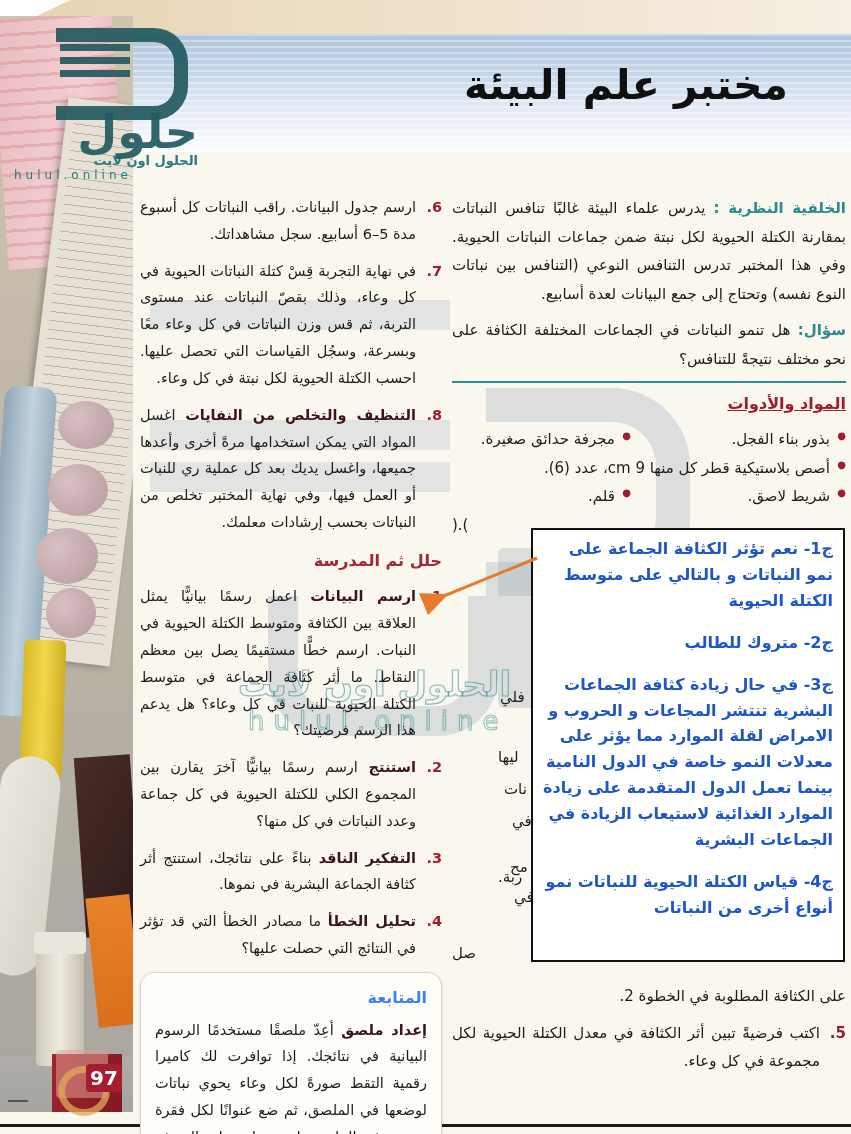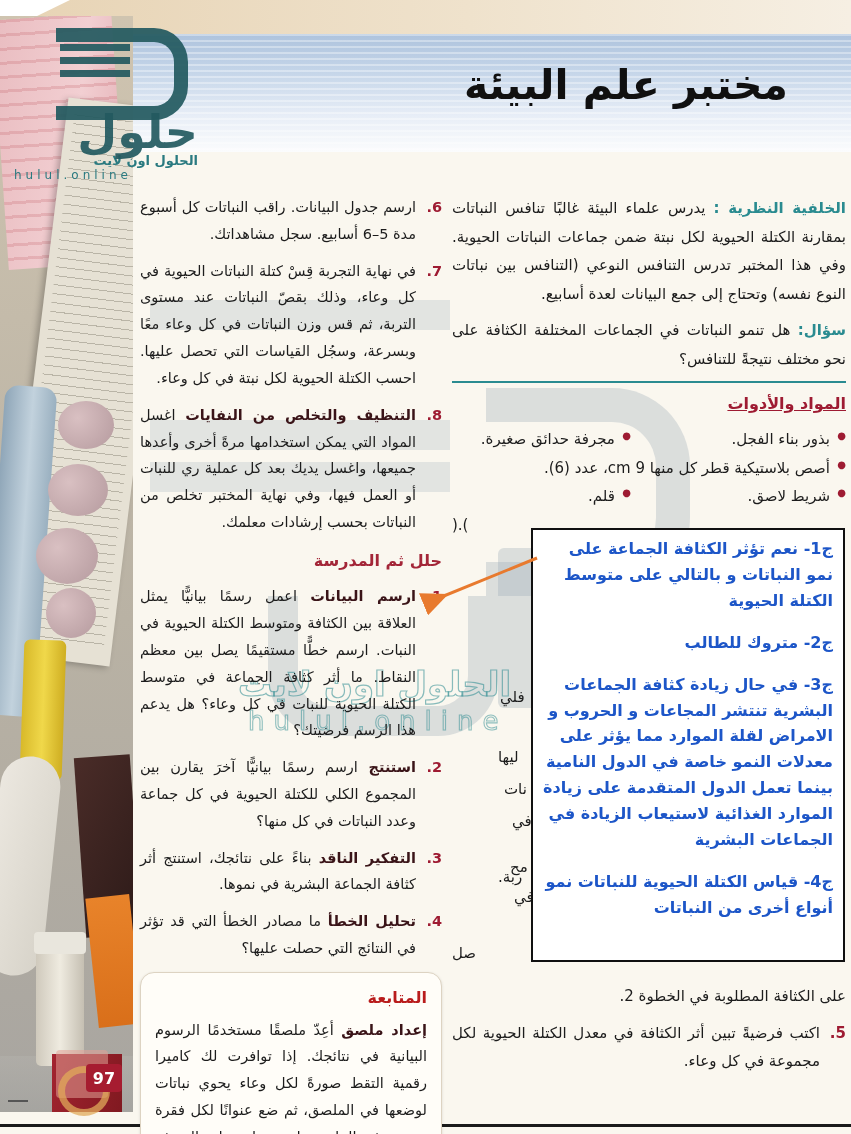--- a/index.html
+++ b/index.html
@@ -77,42 +77,42 @@
   .mat-item{position:relative;padding-right:16px;}
   .mat-item::before{content:"●";position:absolute;right:0;top:1px;font-size:10px;color:#9e1b32;}
   .mat-w1{width:55%;} .mat-w2{width:45%;}
   .step{position:relative;padding-right:26px;margin:0 0 10px 0;}
   .step .num{position:absolute;right:0;top:0;color:#9e1b32;font-weight:bold;}
   .analyze-head{color:#a32638;font-weight:bold;font-size:16px;margin:6px 0 8px 0;}
 
   
   .followup{border:1px solid #ddd3c2;border-radius:14px;background:#fffdf8;box-shadow:0 1px 3px rgba(0,0,0,.12);
     padding:10px 14px 12px 14px;margin-top:10px;}
-  .followup-head{color:#b91c1c;font-weight:bold;font-size:16px;margin:0 0 4px 0;}
+  .followup-head{color:#3b82f6;font-weight:bold;font-size:16px;margin:0 0 4px 0;}
 
   
   .answer-box{position:absolute;left:531px;top:528px;width:314px;height:434px;background:#ffffff;
     border:2.5px solid #101010;box-sizing:border-box;padding:6px 10px;direction:rtl;text-align:right;
     font-size:16px;font-weight:bold;color:#1d56c8;line-height:1.62;z-index:5;}
   .answer-box p{margin:0 0 16px 0;}
 
   
   .frag{position:absolute;direction:rtl;font-size:15px;color:#1c1c1c;z-index:2;}
 
   .after-box{position:absolute;left:452px;top:966px;width:394px;direction:rtl;text-align:justify;
     font-size:15px;line-height:1.9;color:#1c1c1c;z-index:2;}
 
   
   .arrow-svg{position:absolute;left:415px;top:548px;z-index:6;}
 
   
   .badge-shadow{position:absolute;left:56px;top:1050px;width:52px;height:48px;background:rgba(226,160,150,.55);border-radius:4px;z-index:6;}
   .badge-circle{position:absolute;left:58px;top:1066px;width:38px;height:36px;border:7px solid rgba(224,170,90,.75);border-radius:50%;z-index:6;}
   .page-badge{position:absolute;left:86px;top:1064px;width:36px;height:28px;background:#a61c30;border-radius:4px;
-    color:#ffffff;font-weight:bold;font-size:16px;display:flex;align-items:center;justify-content:center;z-index:7;}
+    color:#ffffff;font-weight:bold;font-size:20px;display:flex;align-items:center;justify-content:center;z-index:7;}
 
   .bottom-line{position:absolute;left:0;top:1124px;width:851px;height:3px;background:#1a1a1a;}
   .corner-dash{position:absolute;left:8px;top:1100px;width:20px;height:2px;background:#555;}
 </style>
 </head>
 <body>
 
 <div class="page">
 
   <div class="top-band"></div>

